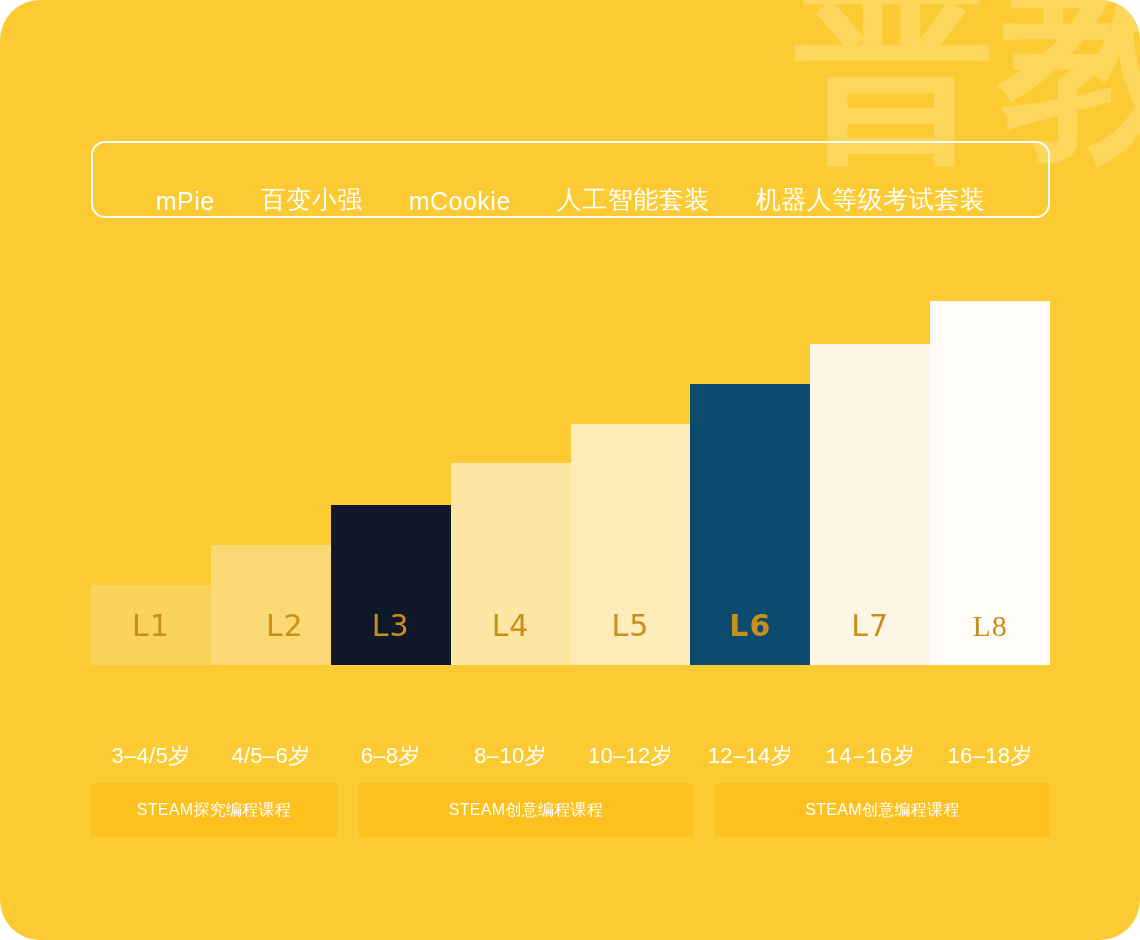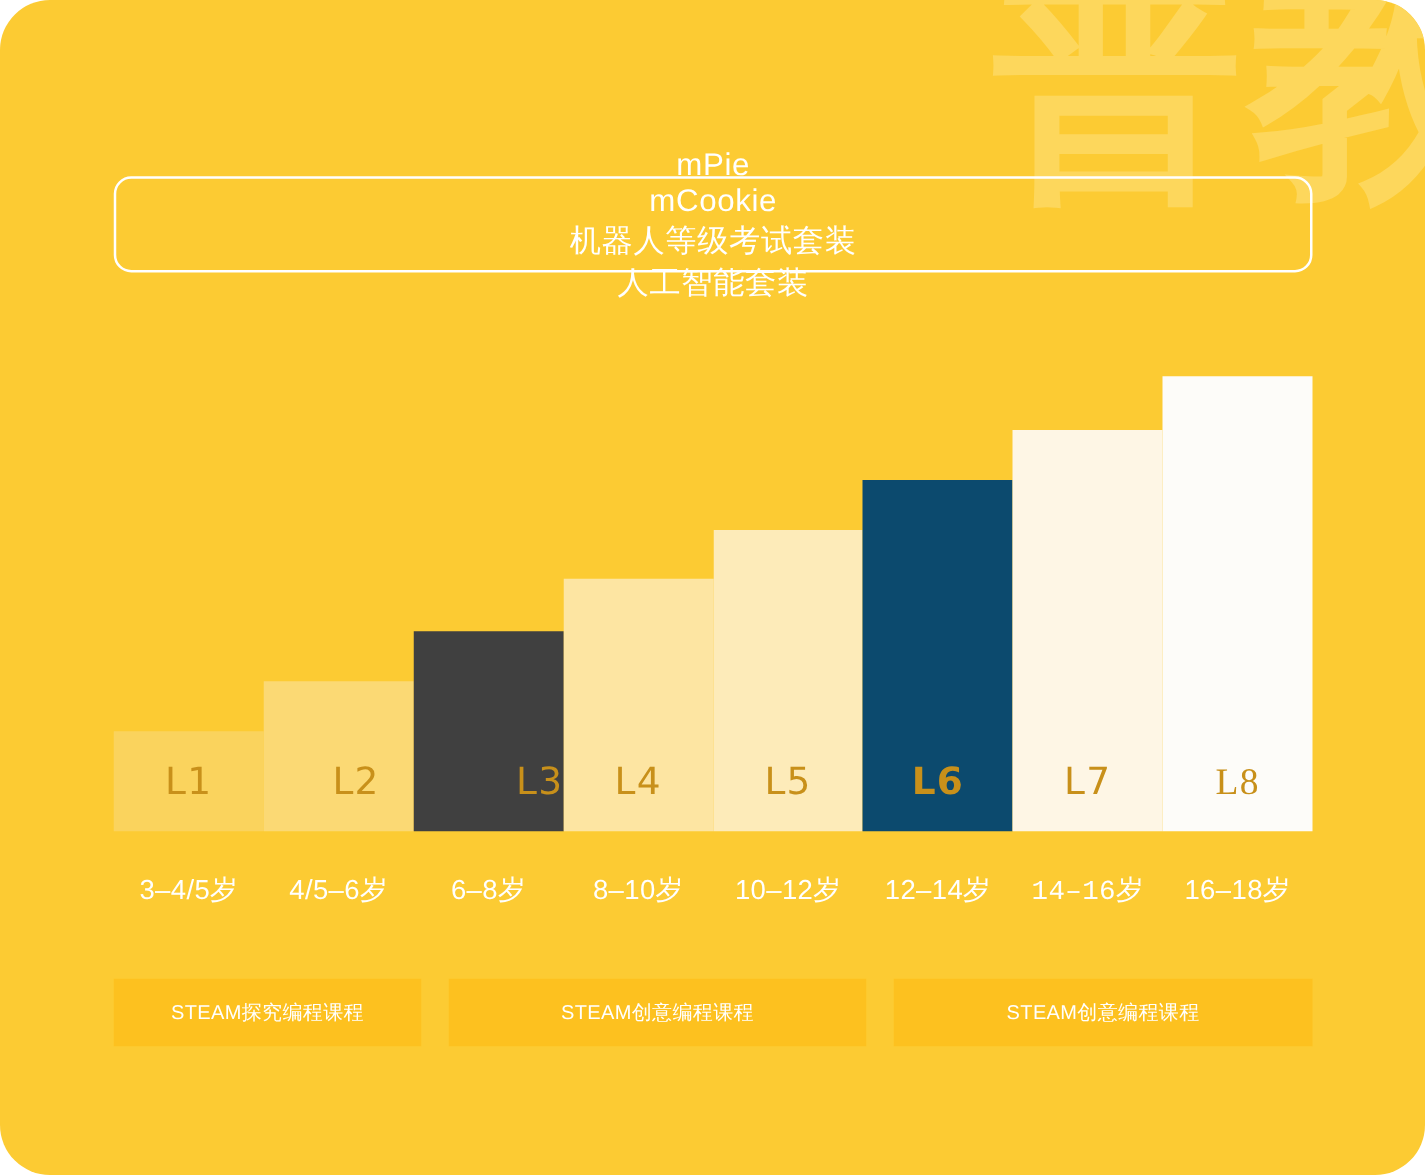--- a/index.html
+++ b/index.html
@@ -44,23 +44,22 @@
   #tagbar {
     position: absolute;
     left: 91px;
     top: 141px;
     width: 959px;
     height: 77px;
     box-sizing: border-box;
     border: 2px solid #ffffff;
     border-radius: 14px;
     display: flex;
-    align-items: center;
+    align-items: flex-end;
     justify-content: center;
-    flex-direction: column;
   }
   .tag {
     color: #ffffff;
     font-size: 25px;
     letter-spacing: 0.5px;
     white-space: nowrap;
     padding: 0 23px;
   }
 
   
@@ -97,20 +96,21 @@
     width: 959px;
     display: flex;
   }
   .age {
     flex: 1 1 0;
     text-align: center;
     color: #ffffff;
     font-size: 22px;
     white-space: nowrap;
     letter-spacing: 0.3px;
+    margin-top: 44px;
   }
 
   
   #courses {
     position: absolute;
     left: 91px;
     top: 783px;
     width: 959px;
     height: 54px;
     display: flex;
@@ -134,33 +134,34 @@
 </style>
 </head>
 <body>
 
 <div id="card" style="background: rgb(252, 203, 51);">
 
   <div id="watermark" style="color: rgb(253, 215, 92);">普教</div>
 
   <div id="tagbar" style="border-color: rgb(255, 255, 255);">
     <span class="tag">mPie</span>
+    <span class="tag">百变小强</span>
     <span class="tag">mCookie</span>
+    <span class="tag">人工智能套装</span>
     <span class="tag">机器人等级考试套装</span>
-    <span class="tag">人工智能套装</span>
   </div>
 
   <div id="chart">
     <div class="bar" style="height: 21.6802%; background: rgb(250, 211, 93);">
       <span class="bar-label" style="color: rgb(200, 144, 26);">L1</span>
     </div>
     <div class="bar" style="height: 32.5203%; background: rgb(251, 217, 116);">
       <span class="bar-label" style="color: rgb(200, 144, 26); margin-left: 28px;">L2</span>
     </div>
-    <div class="bar" style="height: 43.3604%; background: #404040; justify-content: flex-end;">
+    <div class="bar" style="height: 43.3604%; background: #0f172a;">
       <span class="bar-label" style="color: rgb(200, 144, 26);">L3</span>
     </div>
     <div class="bar" style="height: 54.7425%; background: rgb(253, 229, 162);">
       <span class="bar-label" style="color: rgb(200, 144, 26);">L4</span>
     </div>
     <div class="bar" style="height: 65.3117%; background: rgb(253, 235, 185);">
       <span class="bar-label" style="color: rgb(200, 144, 26);">L5</span>
     </div>
     <div class="bar" style="height: 76.1518%; background: #0c4a6e; font-weight: bold;">
       <span class="bar-label" style="color: rgb(200, 144, 26);">L6</span>

